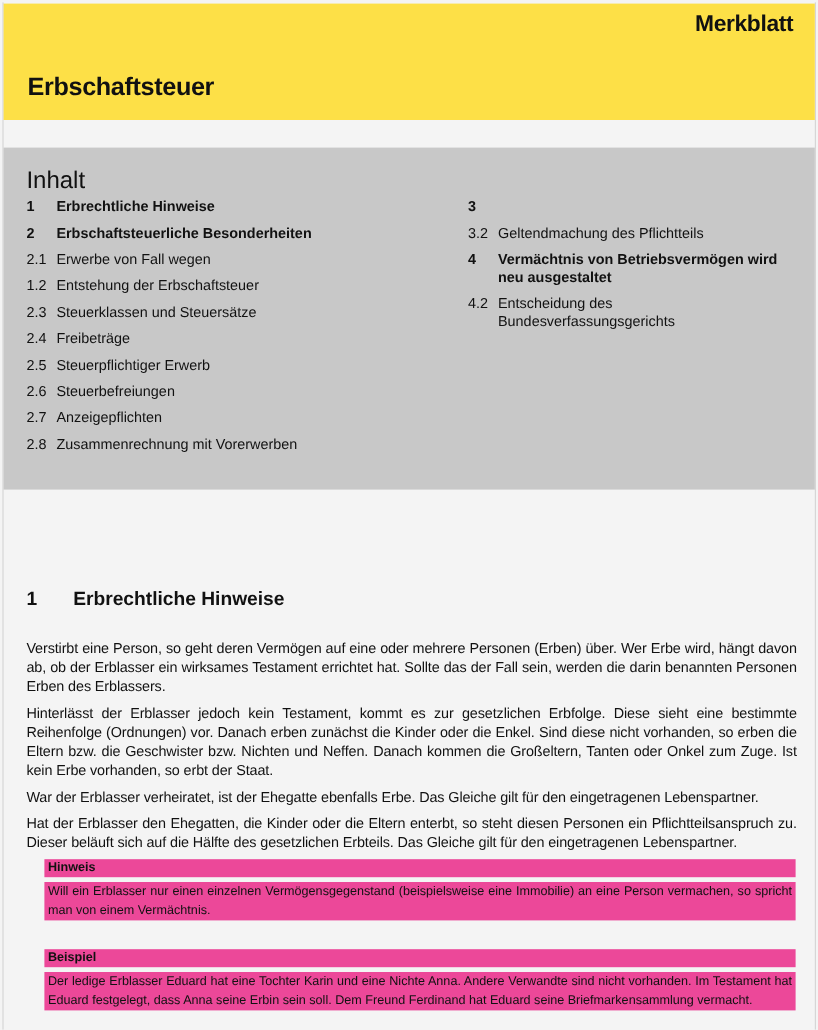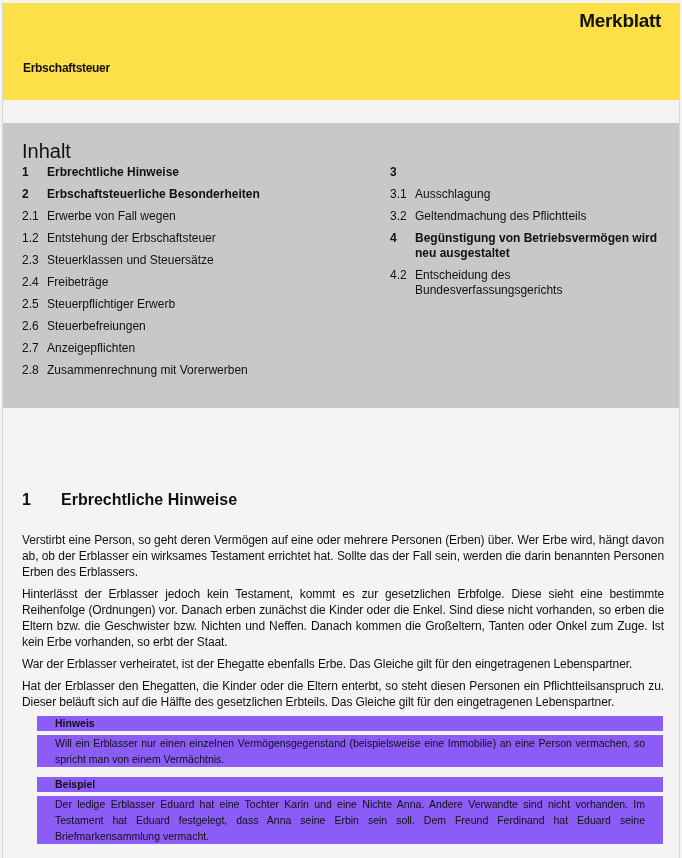--- a/index.html
+++ b/index.html
@@ -19,21 +19,21 @@
   .header {
     position: absolute; left: 3px; top: 3px; width: 676px; height: 97px;
     background: #fde047;
   }
   .merkblatt {
     position: absolute; right: 18px; top: 7px;
     font-size: 19px; font-weight: bold; letter-spacing: -0.3px;
   }
   .doc-title {
     position: absolute; left: 20px; top: 58px;
-    font-size: 12px; font-weight: bold; letter-spacing: -0.3px;
+    font-size: 21px; font-weight: bold; letter-spacing: -0.3px;
   }
   .toc {
     position: absolute; left: 3px; top: 123px; width: 676px; height: 285px;
     background: #c8c8c8;
   }
   .toc-title {
     position: absolute; left: 19px; top: 17px;
     font-size: 20px; font-weight: normal;
   }
   .toc-col { position: absolute; top: 42px; }
@@ -55,25 +55,25 @@
     display: flex; font-size: 16px; font-weight: bold; line-height: 20px;
   }
   .sec-heading .num { width: 39px; }
   .para {
     font-size: 12px; line-height: 16px; text-align: justify;
     margin: 0 0 6px 0; letter-spacing: -0.1px;
   }
   .para.first { margin-top: 22px; }
   .box-wrap { margin-left: 15px; width: 626px; }
   .box {
-    background: #8b5cf6; font-size: 10.5px; line-height: 16px;
-    padding: 0 18px; margin-bottom: 4px; text-align: justify;
+    background: #ec4899; font-size: 10.5px; line-height: 16px;
+    padding: 0 3px; margin-bottom: 4px; text-align: justify;
   }
   .box.head { font-weight: bold; height: 15px; line-height: 15px; }
-  .box.gap { margin-top: 10px; }
+  .box.gap { margin-top: 24px; }
 </style>
 </head>
 <body>
 
 <div class="page"></div>
 
 <div class="header">
   <div class="merkblatt">Merkblatt</div>
   <div class="doc-title">Erbschaftsteuer</div>
 </div>
@@ -120,30 +120,26 @@
     <div class="toc-item">
         <span class="num">2.8</span>
         <span class="label">Zusammenrechnung mit Vorerwerben</span>
       </div>
   </div>
   <div class="toc-col right">
     <div class="toc-item bold">
         <span class="num">3</span>
       </div>
     <div class="toc-item">
-        <span class="num">3.1</span>
-        <span class="label">Ausschlagung</span>
-      </div>
-    <div class="toc-item">
         <span class="num">3.2</span>
         <span class="label">Geltendmachung des Pflichtteils</span>
       </div>
     <div class="toc-item bold">
         <span class="num">4</span>
-        <span class="label" style="max-width:245px">Begünstigung von Betriebsvermögen wird neu ausgestaltet</span>
+        <span class="label" style="max-width:245px">Vermächtnis von Betriebsvermögen wird neu ausgestaltet</span>
       </div>
     <div class="toc-item">
         <span class="num">4.2</span>
         <span class="label" style="max-width:170px">Entscheidung des Bundesverfassungsgerichts</span>
       </div>
   </div>
 </div>
 
 <div class="content">
   <div class="sec-heading">

